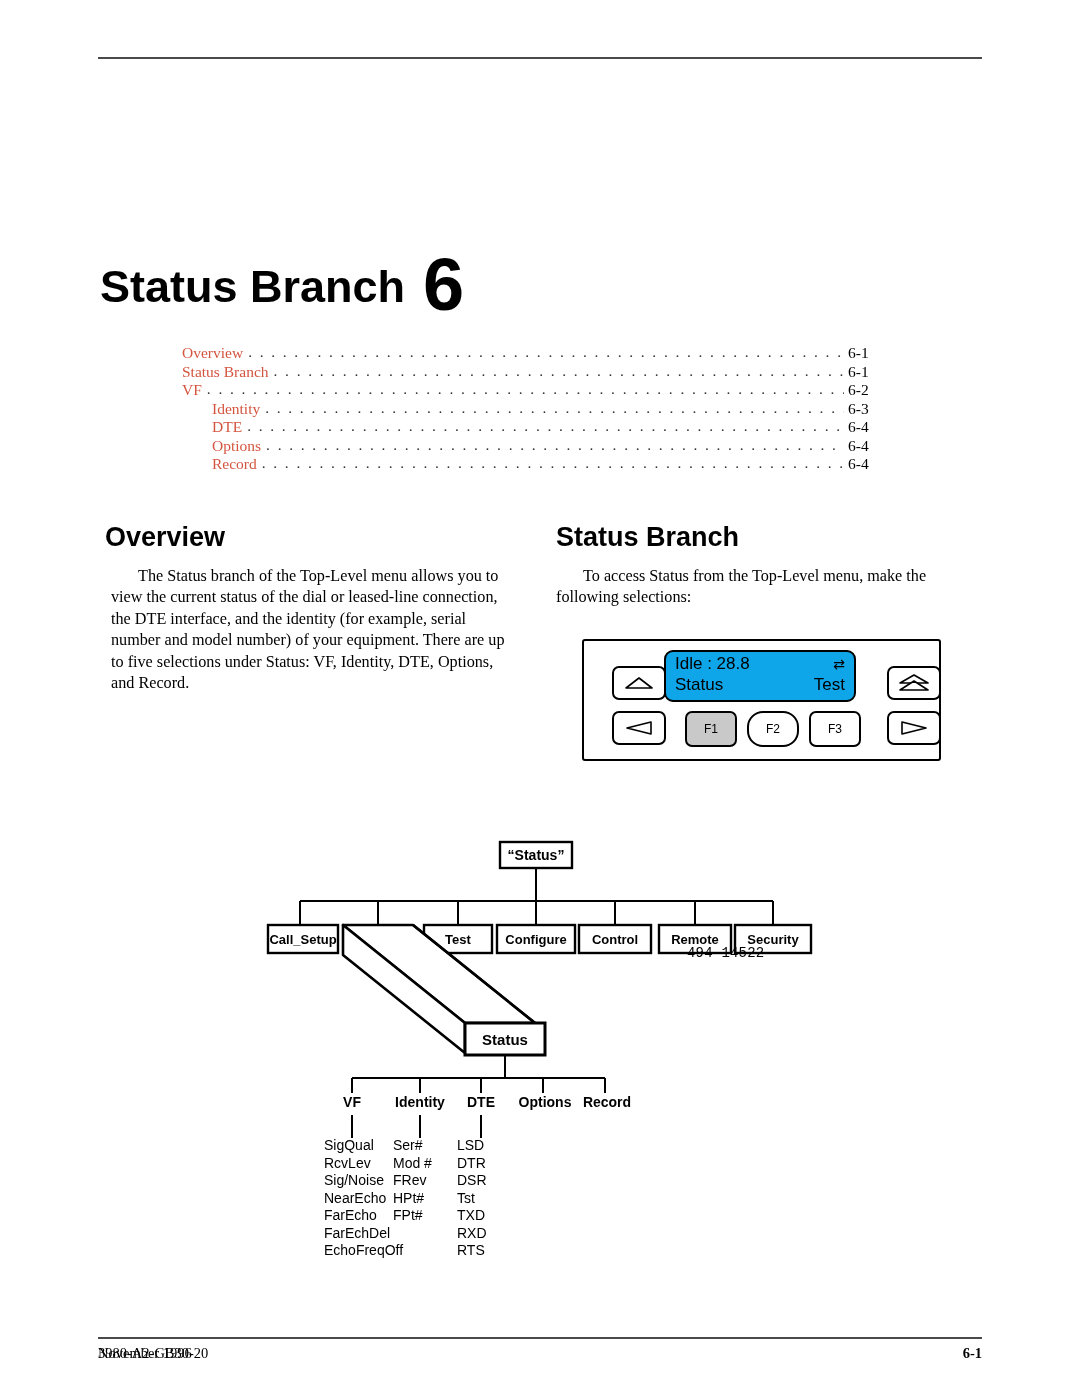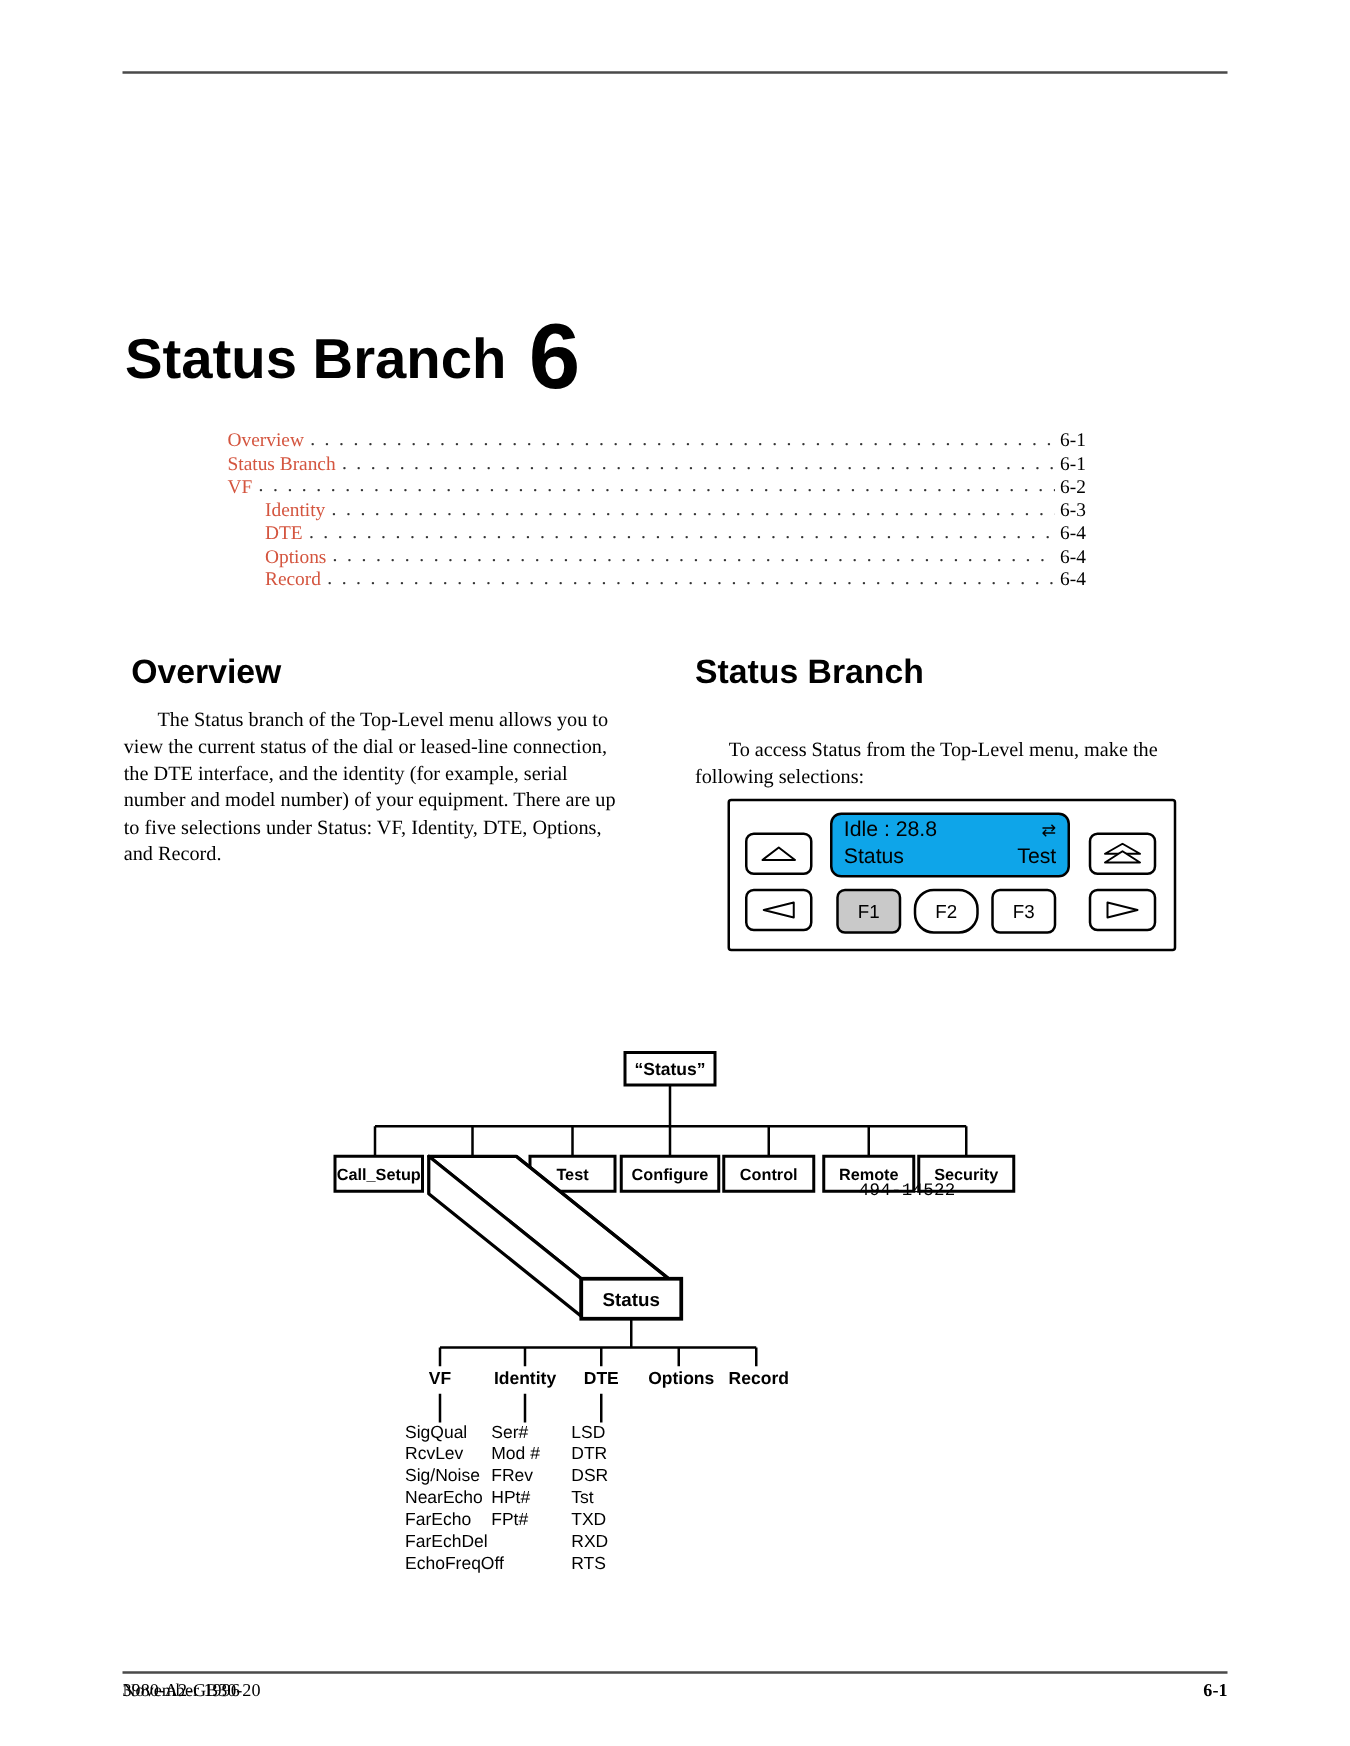--- a/index.html
+++ b/index.html
@@ -92,22 +92,22 @@
     position: absolute;
   }
   #overview-heading { left: 105px; top: 522px; }
   #statusbranch-heading { left: 556px; top: 522px; }
   .body-col {
     position: absolute;
     font-size: 16.2px;
     line-height: 21.4px;
     text-align: left;
   }
-  #overview-body { left: 99px; top: 566px; width: 408px; text-indent: 27px; }
-  #statusbranch-body { left: 556px; top: 566px; width: 412px; text-indent: 27px; margin-top: 24px; }
+  #overview-body { left: 111px; top: 566px; width: 408px; text-indent: 27px; }
+  #statusbranch-body { left: 556px; top: 566px; width: 412px; text-indent: 27px; }
   #press-line {
     position: absolute;
     left: 583px;
     top: 783px;
     width: 400px;
     font-size: 16.2px;
     line-height: 21.4px;
     white-space: nowrap;
   }
   .inline-key {
@@ -152,21 +152,22 @@
   .lcd-icon { font-size: 14px; line-height: 14px; }
   .btn {
     position: absolute;
     border: 2px solid #000000;
     border-radius: 7px;
     background: #ffffff;
     display: flex;
     align-items: center;
     justify-content: center;
     font-family: "Liberation Sans", sans-serif;
-    font-size: 15px;
+    font-size: 12px;
+    margin-left: 16px;
   }
   .btn.fkey { width: 48px; height: 32px; top: 70px; }
   .btn.arrow { width: 50px; height: 30px; }
   #btn-up    { left: 12px; top: 25px; }
   #btn-left  { left: 12px; top: 70px; }
   #btn-home  { left: 287px; top: 25px; }
   #btn-right { left: 287px; top: 70px; }
   #btn-f1 { left: 85px; background: #c9c9c9; }
   #btn-f2 { left: 147px; border-radius: 16px; }
   #btn-f3 { left: 209px; }

